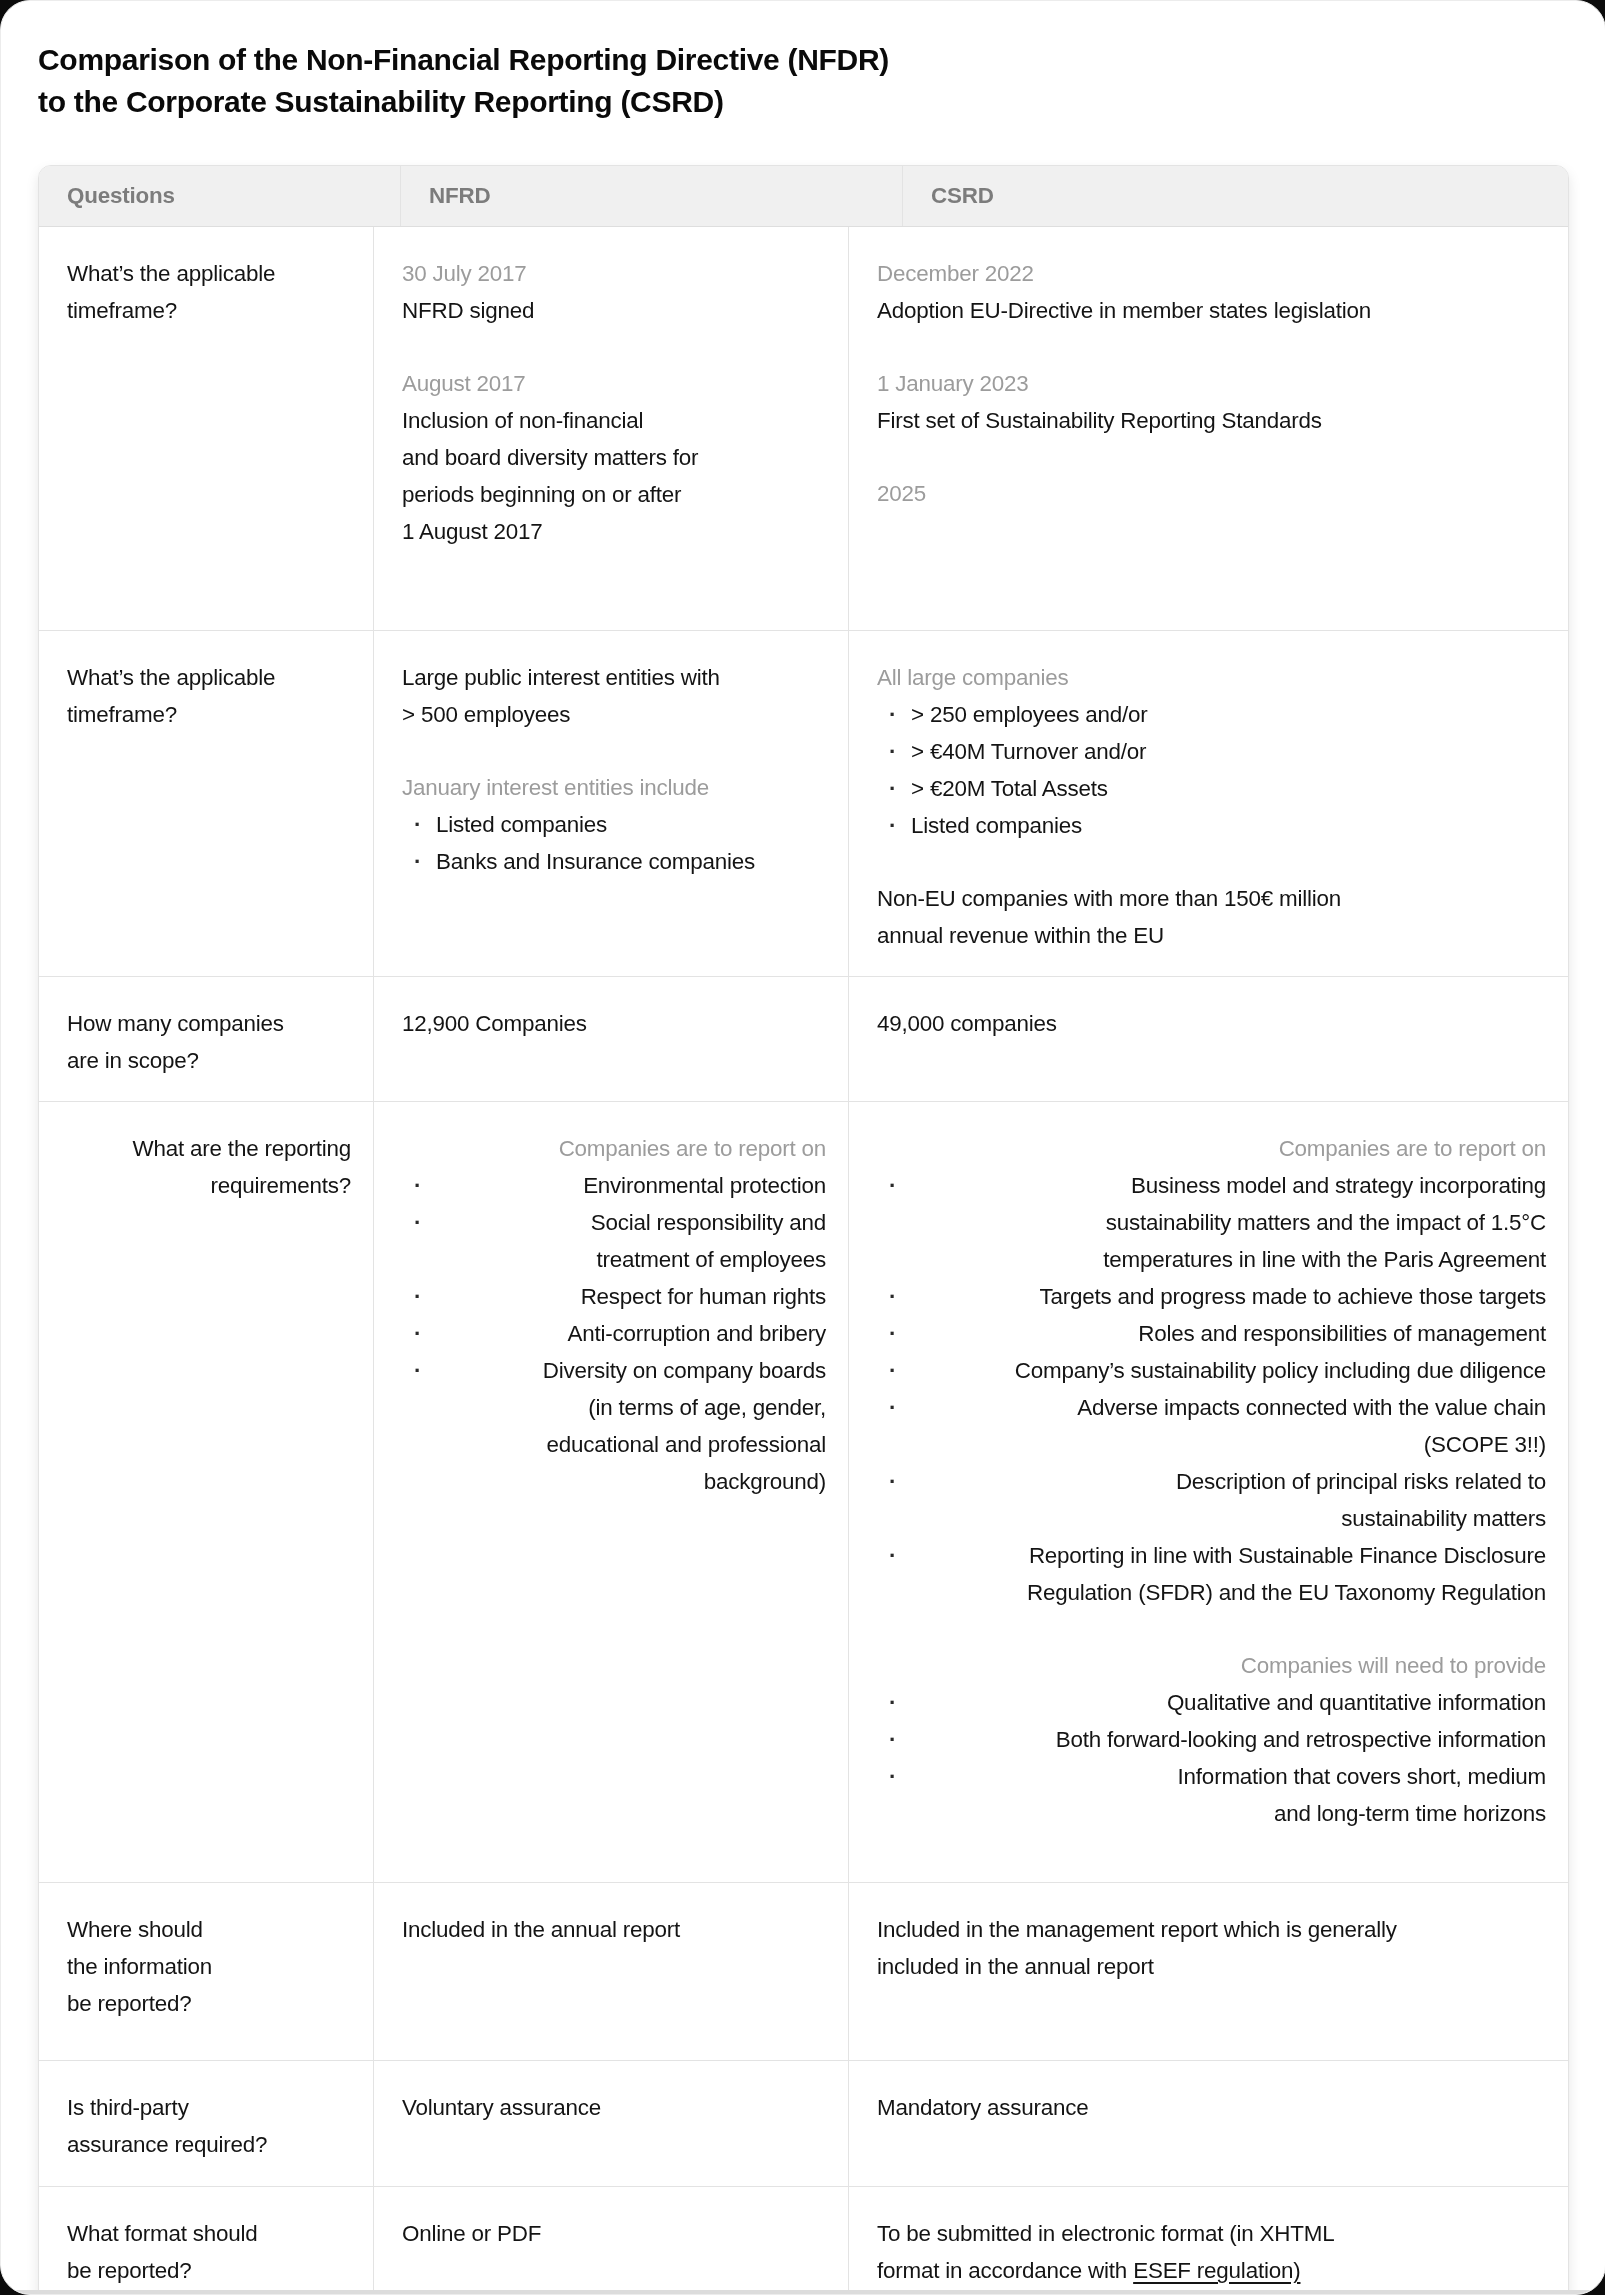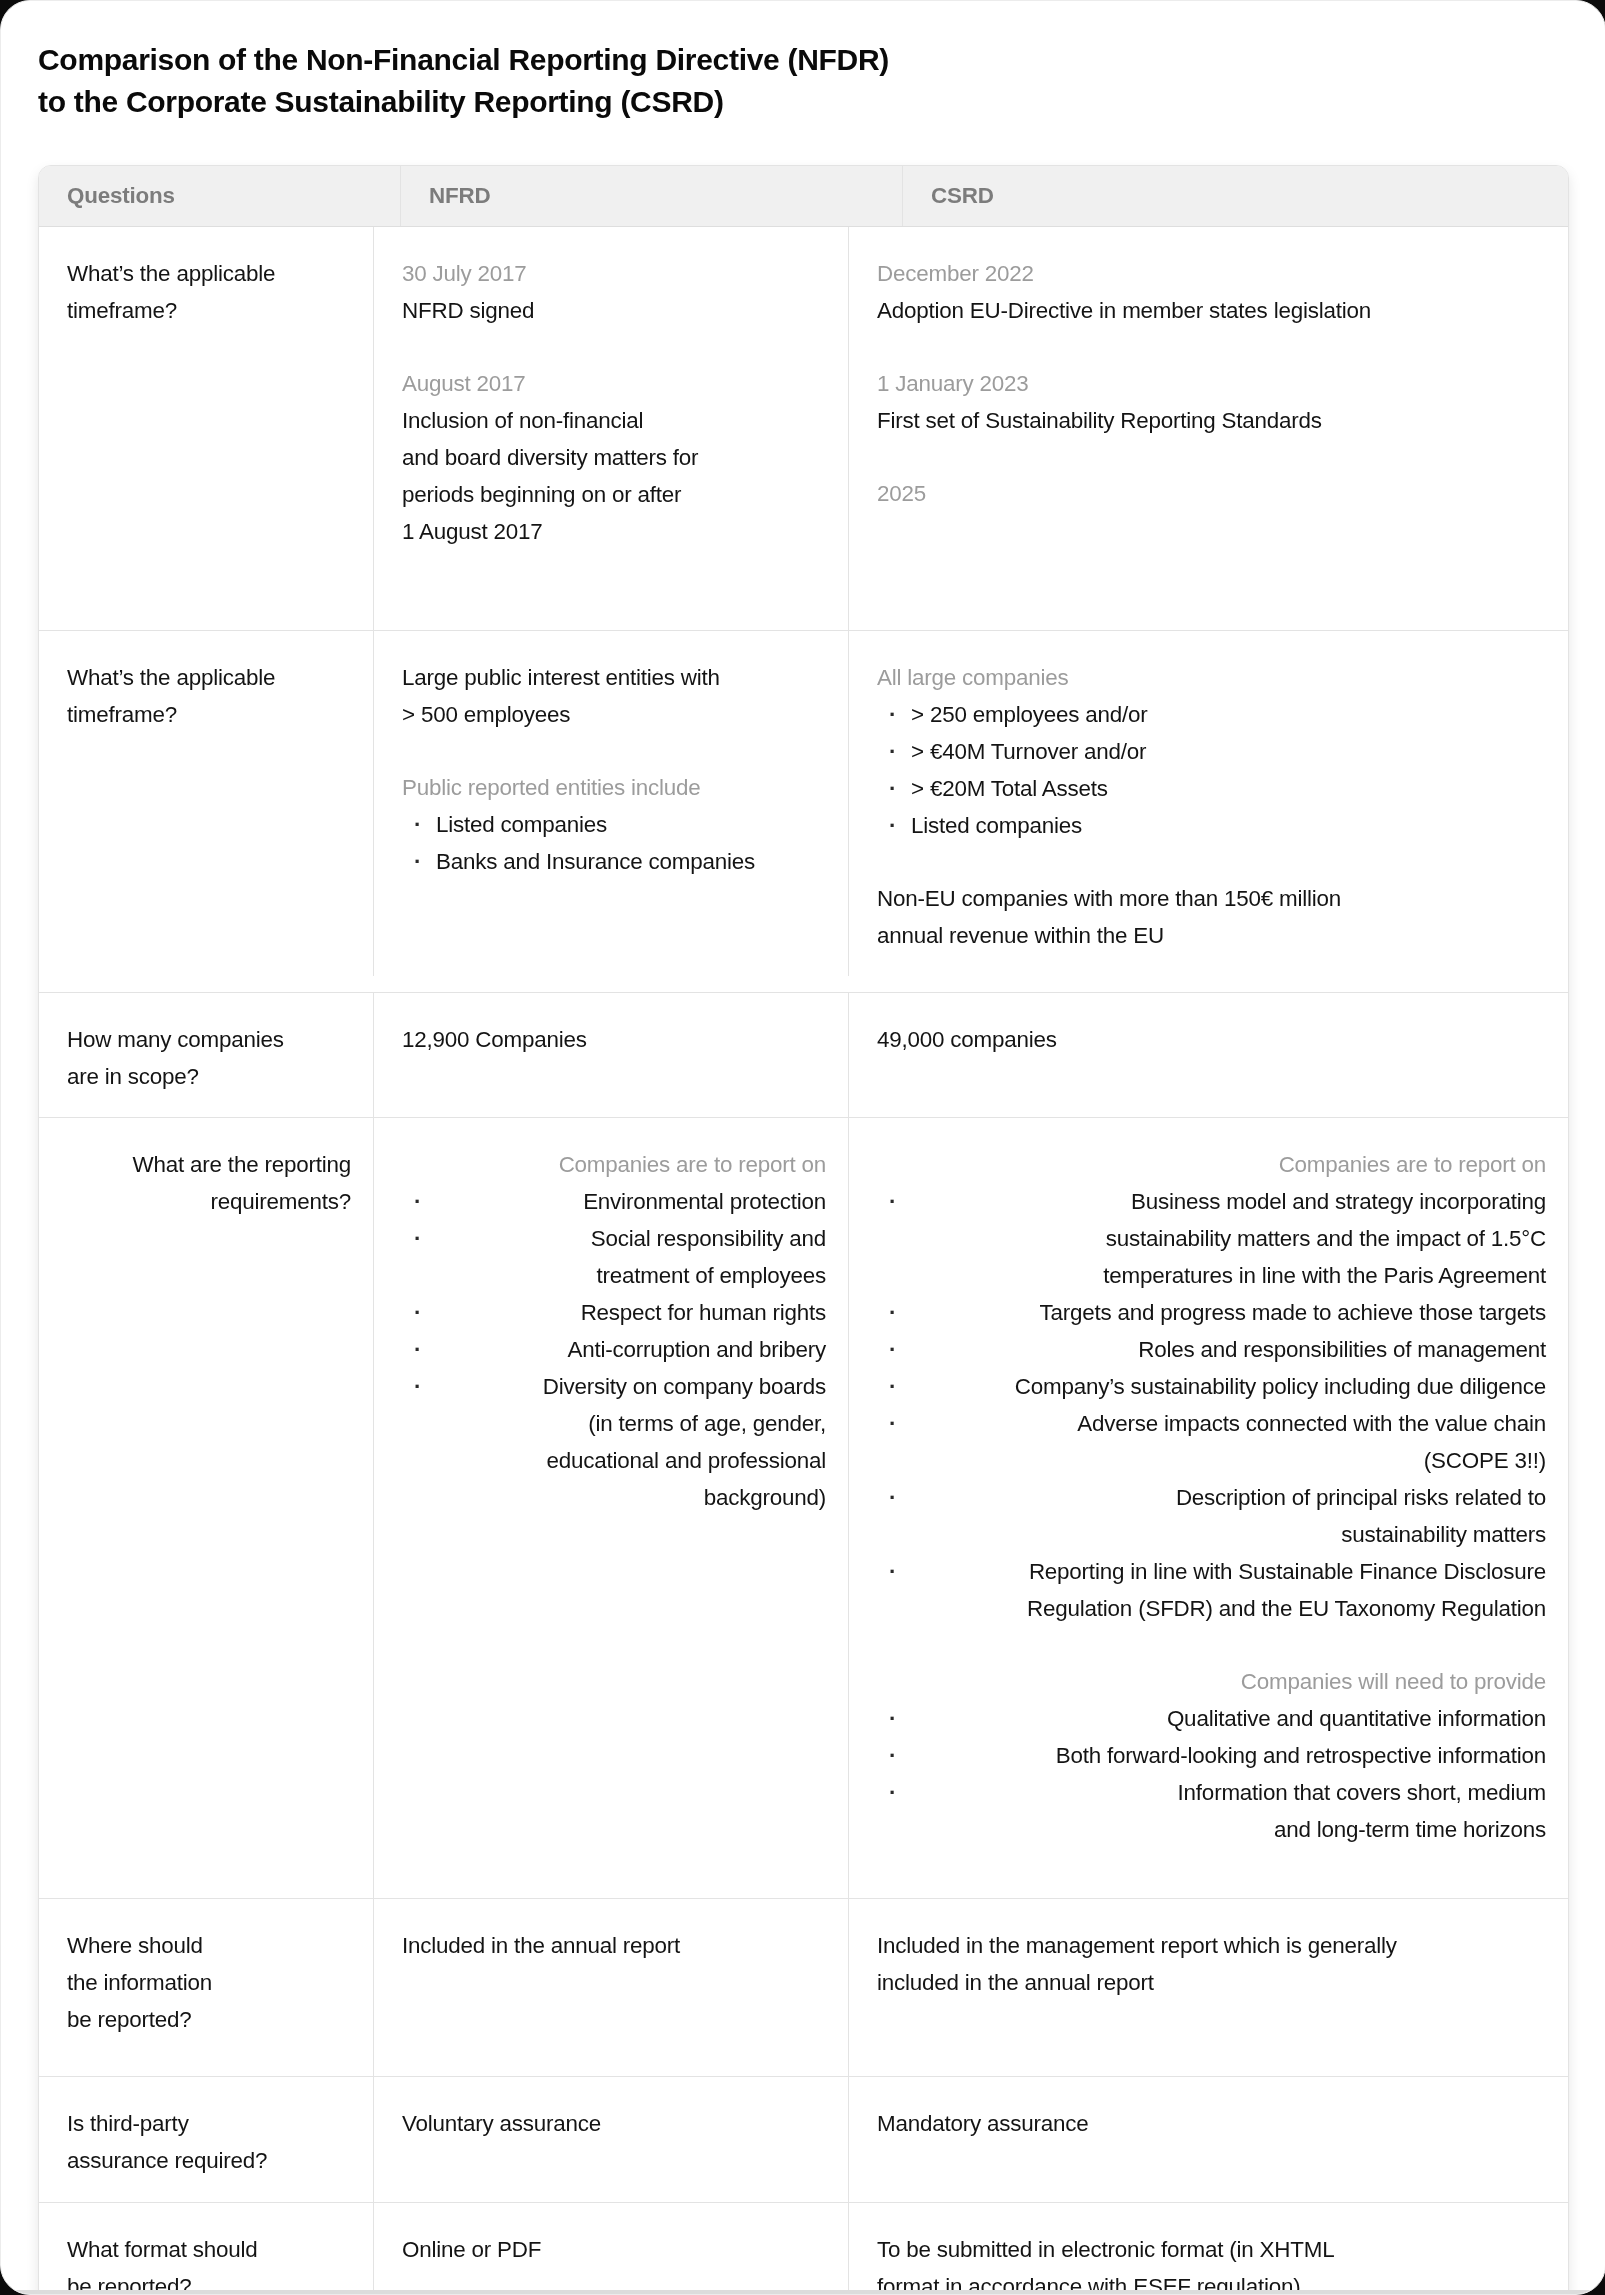--- a/index.html
+++ b/index.html
@@ -63,21 +63,21 @@
   }
   .h-cell + .h-cell{border-left:1.1px solid var(--border);}
   .t-row{
     display:grid;
     grid-template-columns:334px 475px 720px;
     border-top:1.1px solid var(--border);
   }
   .t-row:first-child{border-top:none;}
   .t-row:nth-child(1){min-height:403px;}
   .t-row:nth-child(2){min-height:345px;}
-  .t-row:nth-child(3){min-height:120px;margin-top:16px;}
+  .t-row:nth-child(3){min-height:120px;}
   .t-row:nth-child(4){min-height:781px;text-align:right;}
   .t-row:nth-child(5){min-height:178px;}
   .t-row:nth-child(6){min-height:126px;}
   .t-row:nth-child(7){min-height:104px;}
   .cell{
     padding:28px 22px 22px 28px;
     font-size:22.4px;
     line-height:37px;
     letter-spacing:-0.2px;
   }
@@ -146,21 +146,21 @@
         </div>
         <div class="t-row">
           <div class="cell q-cell">
             <div class="p">What’s the applicable
 timeframe?</div>
           </div>
           <div class="cell">
             <div class="p">Large public interest entities with
 &gt; 500 employees</div>
             <div class="gap"></div>
-            <div class="p muted">Public reported entities include</div>
+            <div class="p muted">January interest entities include</div>
             <div class="ul-wrap">
               <div class="li">Listed companies</div>
               <div class="li">Banks and Insurance companies</div>
             </div>
           </div>
           <div class="cell">
             <div class="p muted">All large companies</div>
             <div class="ul-wrap">
               <div class="li">&gt; 250 employees and/or</div>
               <div class="li">&gt; €40M Turnover and/or</div>

